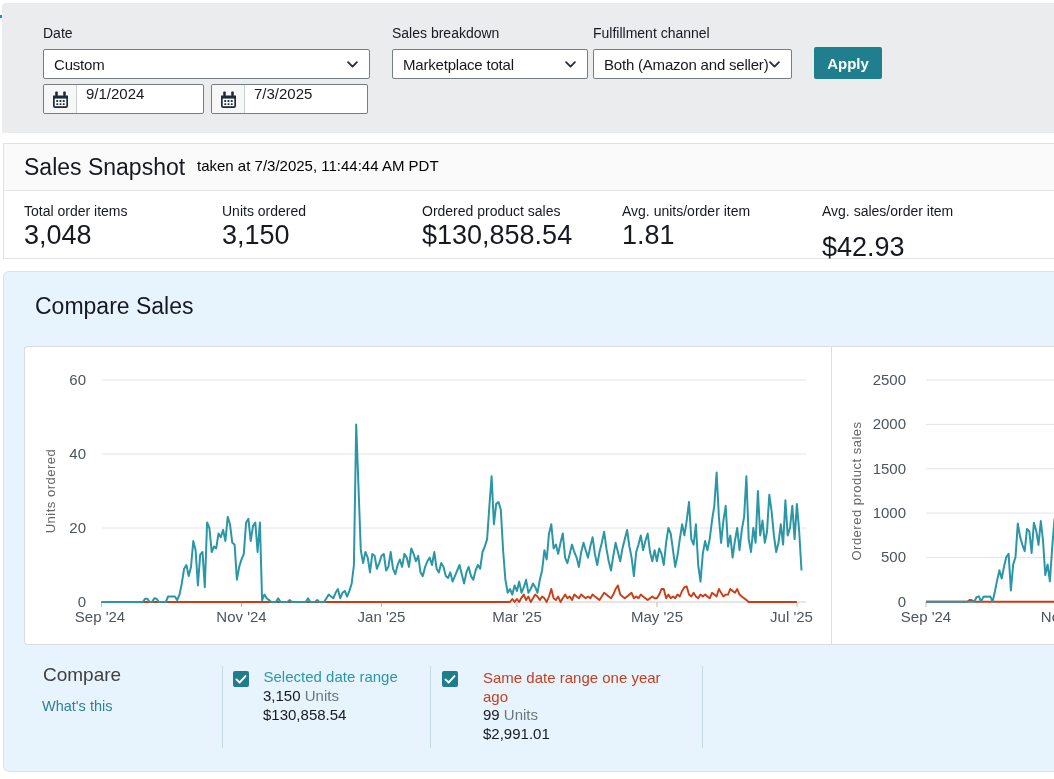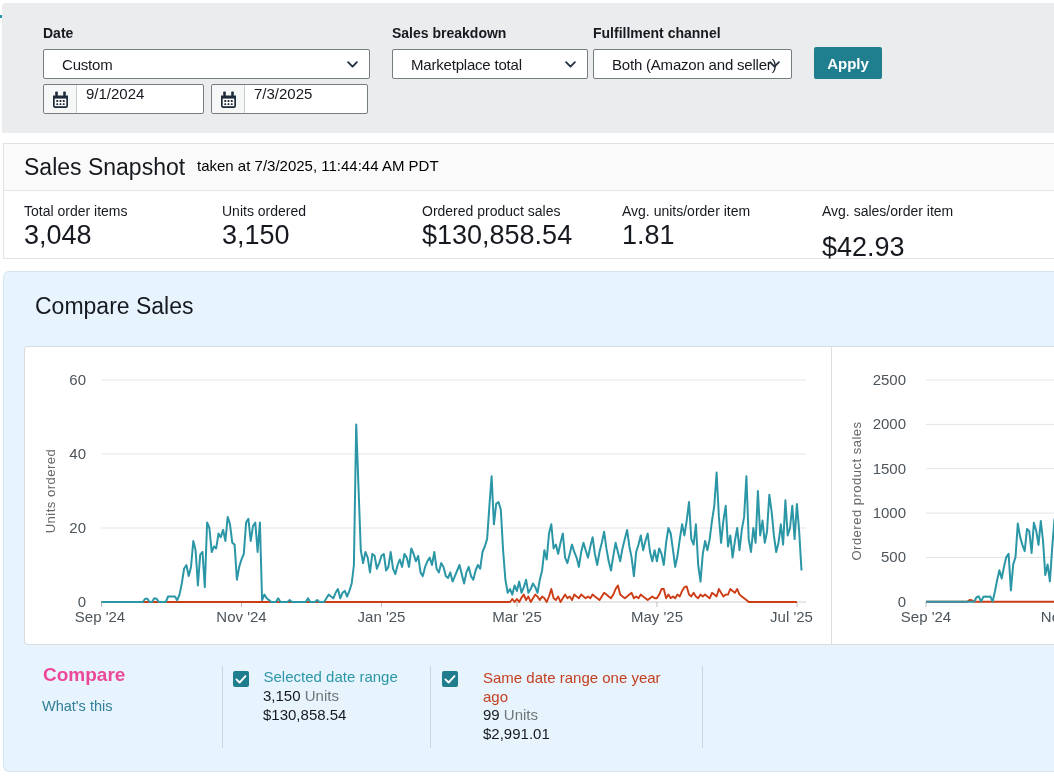--- a/index.html
+++ b/index.html
@@ -1,19 +1,19 @@
 <!DOCTYPE html>
 <html><head><meta charset="utf-8">
 <style>
 *{margin:0;padding:0;box-sizing:border-box}
 html,body{width:1054px;height:779px;overflow:hidden;background:#fff;
 font-family:"Liberation Sans",sans-serif;color:#16191f;position:relative}
 .abs{position:absolute}
-.lbl{font-size:14px;font-weight:bold;color:#16191f}
-.sel{position:absolute;height:30px;background:#fff;border:1px solid #767d80;border-radius:2px;font-size:15px;letter-spacing:-.2px;color:#16191f;display:flex;align-items:center;padding-left:18px}
+.lbl{font-size:14px;font-weight:normal;color:#16191f}
+.sel{position:absolute;height:30px;background:#fff;border:1px solid #767d80;border-radius:2px;font-size:15px;letter-spacing:-.2px;color:#16191f;display:flex;align-items:center;padding-left:10px}
 .sel svg{position:absolute;right:11px;top:11px}
 .dinp{position:absolute;height:30px;background:#fff;border:1px solid #767d80;border-radius:2px;display:flex;align-items:flex-start}
 .dico{width:33px;height:28px;background:#f6f7f7;border-right:1px solid #c9ced1;display:flex;align-items:center;justify-content:center;border-radius:2px 0 0 2px}
 .dtxt{font-size:15px;padding-left:9px}
 </style></head>
 <body>
 
 <div class="abs" style="left:0;top:15px;width:2px;height:3px;background:#2596a6"></div>
 <div class="abs" style="left:2px;top:3px;width:1052px;height:130px;background:#eaecee;border-radius:4px 0 0 0"></div>
 <div class="abs lbl" style="left:43px;top:25px">Date</div>
@@ -131,21 +131,21 @@
     <text x="926" y="622" text-anchor="middle" class="tick">Sep '24</text>
     <text x="1066" y="622" text-anchor="middle" class="tick">Nov '24</text>
 <text x="55" y="491" class="axt" text-anchor="middle" transform="rotate(-90 55 491)">Units ordered</text>
 <text x="861" y="491" class="axt" text-anchor="middle" transform="rotate(-90 861 491)">Ordered product sales</text>
 <polyline points="101.5,602.0 103.8,602.0 106.1,602.0 108.4,602.0 110.7,602.0 113.0,602.0 115.3,602.0 117.6,602.0 119.9,602.0 122.2,602.0 124.5,602.0 126.7,602.0 129.0,602.0 131.3,602.0 133.6,602.0 135.9,602.0 138.2,602.0 140.5,602.0 142.8,602.0 145.1,602.0 147.4,602.0 149.7,602.0 152.0,602.0 154.3,602.0 156.6,602.0 158.9,602.0 161.2,602.0 163.5,602.0 165.8,602.0 168.1,602.0 170.3,602.0 172.6,602.0 174.9,602.0 177.2,602.0 179.5,602.0 181.8,602.0 184.1,602.0 186.4,602.0 188.7,602.0 191.0,602.0 193.3,602.0 195.6,602.0 197.9,602.0 200.2,602.0 202.5,602.0 204.8,602.0 207.1,602.0 209.4,602.0 211.7,602.0 214.0,602.0 216.2,602.0 218.5,602.0 220.8,602.0 223.1,602.0 225.4,602.0 227.7,602.0 230.0,602.0 232.3,602.0 234.6,602.0 236.9,602.0 239.2,602.0 241.5,602.0 243.8,602.0 246.1,602.0 248.4,602.0 250.7,602.0 253.0,602.0 255.3,602.0 257.6,602.0 259.9,602.0 262.1,602.0 264.4,602.0 266.7,602.0 269.0,602.0 271.3,602.0 273.6,602.0 275.9,602.0 278.2,602.0 280.5,602.0 282.8,602.0 285.1,602.0 287.4,602.0 289.7,602.0 292.0,602.0 294.3,602.0 296.6,602.0 298.9,602.0 301.2,602.0 303.5,602.0 305.8,602.0 308.0,602.0 310.3,602.0 312.6,602.0 314.9,602.0 317.2,602.0 319.5,602.0 321.8,602.0 324.1,602.0 326.4,602.0 328.7,602.0 331.0,602.0 333.3,602.0 335.6,602.0 337.9,602.0 340.2,602.0 342.5,602.0 344.8,602.0 347.1,602.0 349.4,602.0 351.7,602.0 353.9,602.0 356.2,602.0 358.5,602.0 360.8,602.0 363.1,602.0 365.4,602.0 367.7,602.0 370.0,602.0 372.3,602.0 374.6,602.0 376.9,602.0 379.2,602.0 381.5,602.0 383.8,602.0 386.1,602.0 388.4,602.0 390.7,602.0 393.0,602.0 395.3,602.0 397.6,602.0 399.8,602.0 402.1,602.0 404.4,602.0 406.7,602.0 409.0,602.0 411.3,602.0 413.6,602.0 415.9,602.0 418.2,602.0 420.5,602.0 422.8,602.0 425.1,602.0 427.4,602.0 429.7,602.0 432.0,602.0 434.3,602.0 436.6,602.0 438.9,602.0 441.2,602.0 443.5,602.0 445.8,602.0 448.0,602.0 450.3,602.0 452.6,602.0 454.9,602.0 457.2,602.0 459.5,602.0 461.8,602.0 464.1,602.0 466.4,602.0 468.7,602.0 471.0,602.0 473.3,602.0 475.6,602.0 477.9,602.0 480.2,602.0 482.5,602.0 484.8,602.0 487.1,602.0 489.4,602.0 491.6,602.0 493.9,602.0 496.2,602.0 498.5,602.0 500.8,602.0 503.1,602.0 505.4,602.0 507.7,602.0 510.0,602.0 512.3,599.0 514.6,602.0 516.9,599.0 519.2,602.0 521.5,597.6 523.8,594.6 526.1,600.1 528.4,596.5 530.7,602.0 533.0,598.3 535.3,594.6 537.5,596.5 539.8,600.1 542.1,596.5 544.4,598.3 546.7,602.0 549.0,596.5 551.3,589.0 553.6,598.3 555.9,600.1 558.2,596.5 560.5,602.0 562.8,598.3 565.1,594.6 567.4,598.3 569.7,596.5 572.0,600.1 574.3,594.6 576.6,596.5 578.9,598.3 581.2,594.6 583.5,596.5 585.7,598.3 588.0,596.5 590.3,598.3 592.6,594.6 594.9,596.5 597.2,598.3 599.5,600.1 601.8,596.5 604.1,592.8 606.4,594.6 608.7,596.5 611.0,598.3 613.3,594.6 615.6,589.0 617.9,585.4 620.2,594.6 622.5,596.5 624.8,598.3 627.1,596.5 629.4,594.6 631.6,592.8 633.9,598.3 636.2,596.5 638.5,598.3 640.8,594.6 643.1,596.5 645.4,598.3 647.7,600.1 650.0,598.3 652.3,596.5 654.6,598.3 656.9,598.3 659.2,594.6 661.5,589.0 663.8,589.0 666.1,598.3 668.4,594.6 670.7,598.3 673.0,596.5 675.2,598.3 677.5,594.6 679.8,596.5 682.1,590.9 684.4,587.2 686.7,586.5 689.0,594.6 691.3,596.5 693.6,592.8 695.9,596.5 698.2,598.3 700.5,594.6 702.8,596.5 705.1,594.6 707.4,596.5 709.7,598.3 712.0,592.8 714.3,594.6 716.6,596.5 718.9,589.0 721.1,592.8 723.4,596.5 725.7,594.6 728.0,594.6 730.3,589.0 732.6,590.9 734.9,592.8 737.2,589.0 739.5,594.6 741.8,596.5 744.1,598.3 746.4,600.1 748.7,602.0 751.0,602.0 753.3,602.0 755.6,602.0 757.9,602.0 760.2,602.0 762.5,602.0 764.8,602.0 767.0,602.0 769.3,602.0 771.6,602.0 773.9,602.0 776.2,602.0 778.5,602.0 780.8,602.0 783.1,602.0 785.4,602.0 787.7,602.0 790.0,602.0 792.3,602.0 794.6,602.0 796.9,602.0" fill="none" stroke="#cc3d15" stroke-width="1.9" stroke-linejoin="round"></polyline>
 <polyline points="101.5,602.0 103.8,602.0 106.1,602.0 108.4,602.0 110.7,602.0 113.0,602.0 115.3,602.0 117.6,602.0 119.9,602.0 122.2,602.0 124.5,602.0 126.7,602.0 129.0,602.0 131.3,602.0 133.6,602.0 135.9,602.0 138.2,602.0 140.5,602.0 142.8,602.0 145.1,598.7 147.4,598.7 149.7,602.0 152.0,602.0 154.3,598.3 156.6,598.7 158.9,602.0 161.2,602.0 163.5,602.0 165.8,602.0 168.1,596.5 170.3,596.5 172.6,596.5 174.9,596.5 177.2,600.1 179.5,594.6 181.8,583.5 184.1,568.7 186.4,565.0 188.7,576.1 191.0,566.9 193.3,541.0 195.6,550.2 197.9,585.4 200.2,554.6 202.5,552.0 204.8,587.2 207.1,522.5 209.4,528.0 211.7,552.0 214.0,546.5 216.2,548.4 218.5,533.5 220.8,537.2 223.1,529.9 225.4,541.0 227.7,516.9 230.0,524.3 232.3,542.8 234.6,544.6 236.9,579.8 239.2,566.9 241.5,559.5 243.8,553.9 246.1,522.5 248.4,518.8 250.7,541.0 253.0,526.1 255.3,522.5 257.6,552.0 259.9,522.5 262.1,600.1 264.4,594.6 266.7,598.3 269.0,600.1 271.3,602.0 273.6,602.0 275.9,602.0 278.2,598.3 280.5,602.0 282.8,602.0 285.1,602.0 287.4,602.0 289.7,600.1 292.0,602.0 294.3,602.0 296.6,602.0 298.9,602.0 301.2,602.0 303.5,602.0 305.8,602.0 308.0,598.3 310.3,602.0 312.6,602.0 314.9,602.0 317.2,600.1 319.5,602.0 321.8,602.0 324.1,602.0 326.4,598.3 328.7,594.6 331.0,596.5 333.3,598.3 335.6,592.8 337.9,589.0 340.2,598.3 342.5,592.8 344.8,590.9 347.1,596.5 349.4,590.9 351.7,583.5 353.9,565.0 356.2,424.4 358.5,487.3 360.8,550.2 363.1,563.1 365.4,552.0 367.7,557.6 370.0,572.4 372.3,553.9 374.6,555.8 376.9,568.7 379.2,563.1 381.5,555.8 383.8,553.9 386.1,570.5 388.4,566.9 390.7,552.0 393.0,568.7 395.3,574.2 397.6,565.0 399.8,559.5 402.1,566.9 404.4,553.9 406.7,557.6 409.0,566.9 411.3,548.4 413.6,553.9 415.9,561.3 418.2,555.8 420.5,572.4 422.8,576.1 425.1,566.9 427.4,561.3 429.7,557.6 432.0,565.0 434.3,552.0 436.6,568.7 438.9,572.4 441.2,563.1 443.5,566.9 445.8,576.1 448.0,578.0 450.3,572.4 452.6,581.6 454.9,576.1 457.2,570.5 459.5,565.0 461.8,574.2 464.1,583.5 466.4,572.4 468.7,566.9 471.0,576.1 473.3,579.8 475.6,570.5 477.9,565.0 480.2,568.7 482.5,552.0 484.8,546.5 487.1,539.1 489.4,505.8 491.6,476.2 493.9,524.3 496.2,503.9 498.5,502.1 500.8,509.5 503.1,550.2 505.4,579.8 507.7,592.8 510.0,589.0 512.3,594.6 514.6,585.4 516.9,590.9 519.2,581.6 521.5,592.8 523.8,587.2 526.1,579.8 528.4,592.8 530.7,589.0 533.0,583.5 535.3,587.2 537.5,592.8 539.8,579.8 542.1,570.5 544.4,550.2 546.7,559.5 549.0,533.5 551.3,524.3 553.6,548.4 555.9,544.6 558.2,553.9 560.5,542.8 562.8,533.5 565.1,557.6 567.4,563.1 569.7,553.9 572.0,544.6 574.3,552.0 576.6,557.6 578.9,566.9 581.2,552.0 583.5,542.8 585.7,550.2 588.0,557.6 590.3,546.5 592.6,537.2 594.9,553.9 597.2,565.0 599.5,552.0 601.8,542.8 604.1,531.7 606.4,548.4 608.7,561.3 611.0,570.5 613.3,555.8 615.6,542.8 617.9,552.0 620.2,561.3 622.5,548.4 624.8,539.1 627.1,529.9 629.4,546.5 631.6,557.6 633.9,576.1 636.2,552.0 638.5,544.6 640.8,535.4 643.1,550.2 645.4,541.0 647.7,533.5 650.0,552.0 652.3,561.3 654.6,550.2 656.9,561.3 659.2,548.4 661.5,553.9 663.8,565.0 666.1,542.8 668.4,528.0 670.7,533.5 673.0,550.2 675.2,566.9 677.5,555.8 679.8,539.1 682.1,524.3 684.4,535.4 686.7,520.6 689.0,502.1 691.3,539.1 693.6,544.6 695.9,524.3 698.2,565.0 700.5,581.6 702.8,553.9 705.1,541.0 707.4,550.2 709.7,539.1 712.0,520.6 714.3,505.8 716.6,472.5 718.9,516.9 721.1,542.8 723.4,520.6 725.7,505.8 728.0,546.5 730.3,535.4 732.6,557.6 734.9,541.0 737.2,528.0 739.5,550.2 741.8,529.9 744.1,516.9 746.4,476.2 748.7,539.1 751.0,552.0 753.3,528.0 755.6,542.8 757.9,491.0 760.2,535.4 762.5,520.6 764.8,542.8 767.0,531.7 769.3,494.7 771.6,511.4 773.9,535.4 776.2,552.0 778.5,542.8 780.8,524.3 783.1,544.6 785.4,500.2 787.7,535.4 790.0,528.0 792.3,505.8 794.6,539.1 796.9,503.9 799.2,531.7 801.5,570.5" fill="none" stroke="#2b97a6" stroke-width="2" stroke-linejoin="round"></polyline>
 <polyline points="926.0,601.7 928.3,601.7 930.6,601.7 932.9,601.7 935.2,601.7 937.5,601.7 939.8,601.7 942.1,601.7 944.4,601.7 946.7,601.7 949.0,601.7 951.2,601.7 953.5,601.7 955.8,601.7 958.1,601.7 960.4,601.7 962.7,601.7 965.0,601.7 967.3,601.7 969.6,599.9 971.9,600.3 974.2,601.7 976.5,601.7 978.8,601.7 981.1,601.7 983.4,601.7 985.7,601.7 988.0,601.7 990.3,601.7 992.6,601.7 994.9,601.7 997.1,601.7 999.4,601.7 1001.7,601.7 1004.0,601.7 1006.3,601.7 1008.6,601.7 1010.9,601.7 1013.2,601.7 1015.5,601.7 1017.8,601.7 1020.1,601.7 1022.4,601.7 1024.7,601.7 1027.0,601.7 1029.3,601.7 1031.6,601.7 1033.9,601.7 1036.2,601.7 1038.5,601.7 1040.8,601.7 1043.0,601.7 1045.3,601.7 1047.6,601.7 1049.9,601.7 1052.2,601.7 1054.5,601.7 1056.8,601.7" fill="none" stroke="#cc3d15" stroke-width="1.9" stroke-linejoin="round"></polyline>
 <polyline points="926.0,601.7 928.3,601.7 930.6,601.7 932.9,601.7 935.2,601.7 937.5,601.7 939.8,601.7 942.1,601.7 944.4,601.7 946.7,601.7 949.0,601.7 951.2,601.7 953.5,601.7 955.8,601.7 958.1,601.7 960.4,601.7 962.7,601.7 965.0,601.7 967.3,601.7 969.6,601.7 971.9,601.7 974.2,601.7 976.5,597.3 978.8,596.4 981.1,601.7 983.4,596.8 985.7,596.4 988.0,596.8 990.3,596.4 992.6,601.7 994.9,591.5 997.1,580.4 999.4,570.2 1001.7,578.6 1004.0,566.7 1006.3,557.1 1008.6,553.8 1010.9,590.4 1013.2,564.4 1015.5,557.3 1017.8,523.6 1020.1,536.9 1022.4,544.9 1024.7,551.1 1027.0,528.9 1029.3,531.2 1031.6,552.9 1033.9,522.7 1036.2,530.7 1038.5,544.9 1040.8,521.0 1043.0,540.5 1045.3,575.1 1047.6,564.4 1049.9,581.3 1052.2,547.6 1054.5,519.2 1056.8,518.3" fill="none" stroke="#2b97a6" stroke-width="2" stroke-linejoin="round"></polyline>
 </svg>
 
-<div class="abs" style="left:43px;top:664px;font-size:19px;font-weight:bold;color:#ec4899">Compare</div>
+<div class="abs" style="left:43px;top:664px;font-size:19px;font-weight:normal;color:#404040">Compare</div>
 <div class="abs" style="left:42px;top:698px;font-size:14.5px;color:#2e7f97">What's this</div>
 <div class="abs" style="left:222px;top:666px;width:1px;height:82px;background:#c6d9e3"></div>
 <div class="abs" style="left:430px;top:666px;width:1px;height:82px;background:#c6d9e3"></div>
 <div class="abs" style="left:702px;top:666px;width:1px;height:82px;background:#c6d9e3"></div>
 <div class="abs" style="left:233px;top:671px"><svg width="16" height="16" viewBox="0 0 16 16">
       <rect width="16" height="16" rx="2" fill="#1f7d8d"></rect>
       <polyline points="3.4,8.4 6.6,11.5 12.5,5.1" fill="none" stroke="#ffffff" stroke-width="1.9" stroke-linecap="round" stroke-linejoin="round"></polyline>
     </svg></div>
 <div class="abs" style="left:263.5px;top:668px;font-size:15px;color:#2b96a6">Selected date range</div>
 <div class="abs" style="left:263px;top:687px;font-size:15px">3,150 <span style="color:#6c7778">Units</span></div>

